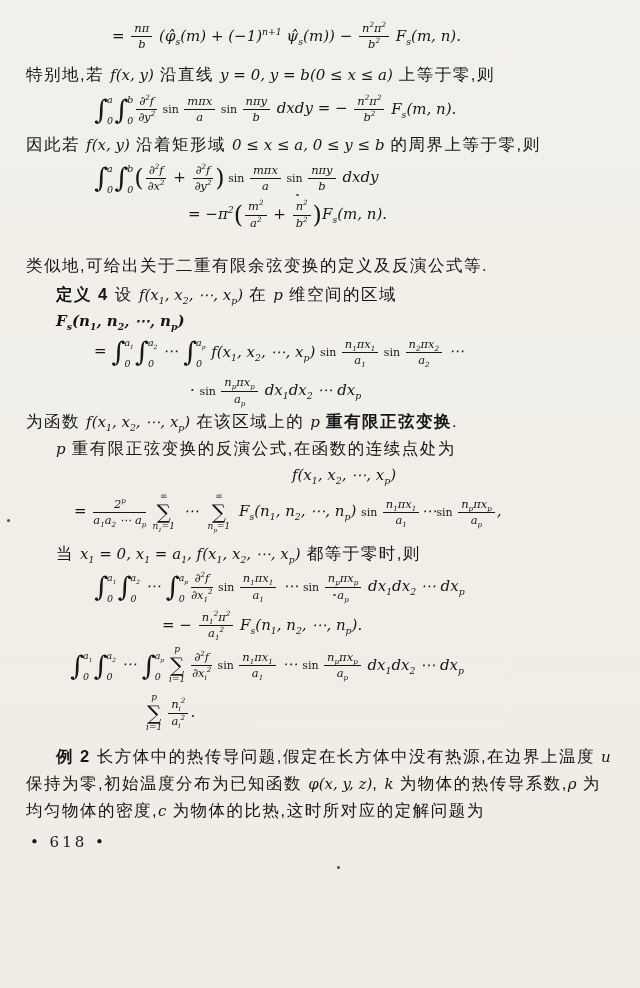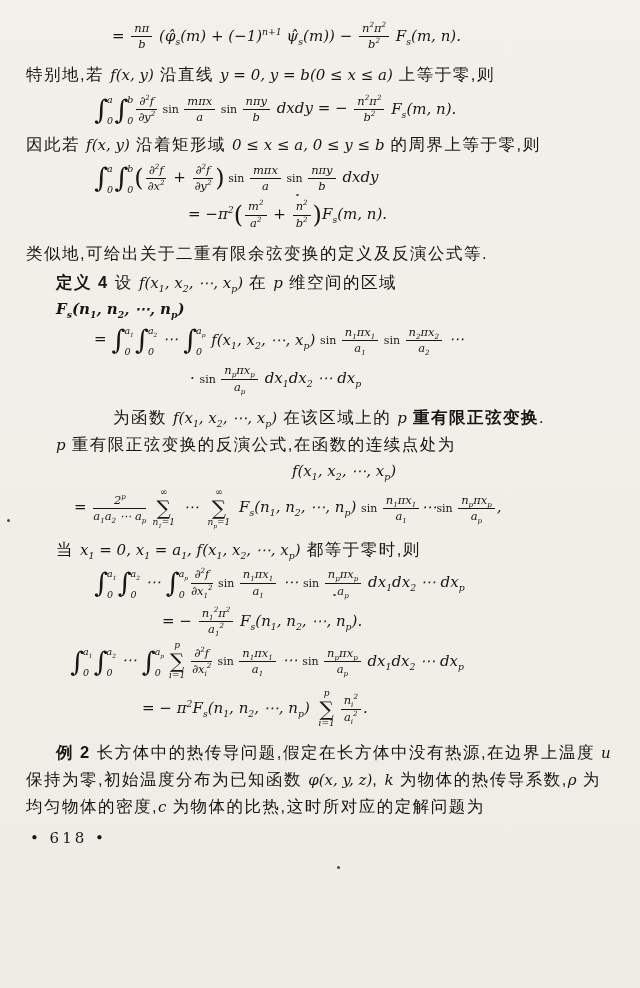--- a/index.html
+++ b/index.html
@@ -70,21 +70,21 @@
             <span class="">0</span>
           </span>
         </span><span class="intg">
           <span class="iglyph">∫</span>
           <span class="ilims">
             <span class="">b</span>
             <span class="">0</span>
           </span>
         </span><span class="bigp">(</span><span class="frac"><span class="num">∂<sup>2</sup>f</span><span class="den">∂x<sup>2</sup></span></span><span class="mvar"> + </span><span class="frac"><span class="num">∂<sup>2</sup>f</span><span class="den">∂y<sup>2</sup></span></span><span class="bigp">)</span><span class="mrm"> sin </span><span class="frac"><span class="num">mπx</span><span class="den">a</span></span><span class="mrm"> sin </span><span class="frac"><span class="num">nπy</span><span class="den">b</span></span><span class="mvar"> dxdy</span></div>
       <div class="line" style="padding-left: 180px; margin-top: 6px;"><span class="mvar">= −π<sup>2</sup></span><span class="bigp">(</span><span class="frac"><span class="num">m<sup>2</sup></span><span class="den">a<sup>2</sup></span></span><span class="mvar"> + </span><span class="frac"><span class="num">n<sup>2</sup></span><span class="den">b<sup>2</sup></span></span><span class="bigp">)</span><span class="mvar">F<sub>s</sub>(m, n).</span></div>
-      <div class="line" style="padding-left: 18px; margin-top: 12px;"><span class="cjk">类似地,可给出关于二重有限余弦变换的定义及反演公式等.</span></div>
+      <div class="line" style="padding-left: 18px; margin-top: 24px;"><span class="cjk">类似地,可给出关于二重有限余弦变换的定义及反演公式等.</span></div>
       <div class="line" style="padding-left: 48px; margin-top: 5px;"><span class="cjk bold">定义 4</span><span class="cjk">  设 </span><span class="mvar">f(x<sub>1</sub>, x<sub>2</sub>, ⋯, x<sub>p</sub>)</span><span class="cjk"> 在 </span><span class="mvar">p</span><span class="cjk"> 维空间的区域</span></div>
       <div class="line" style="padding-left: 48px; margin-top: 2px;"><span class="mvarb">F<sub>s</sub>(n<sub>1</sub>, n<sub>2</sub>, ⋯, n<sub>p</sub>)</span></div>
       <div class="line" style="padding-left: 86px; margin-top: 4px;"><span class="mvar">= </span><span class="intg">
           <span class="iglyph">∫</span>
           <span class="ilims">
             <span class="">a<sub>1</sub></span>
             <span class="">0</span>
           </span>
         </span><span class="intg">
           <span class="iglyph">∫</span>
@@ -93,21 +93,21 @@
             <span class="">0</span>
           </span>
         </span><span class="mvar"> ⋯ </span><span class="intg">
           <span class="iglyph">∫</span>
           <span class="ilims">
             <span class="">a<sub>p</sub></span>
             <span class="">0</span>
           </span>
         </span><span class="mvar"> f(x<sub>1</sub>, x<sub>2</sub>, ⋯, x<sub>p</sub>) </span><span class="mrm">sin </span><span class="frac"><span class="num">n<sub>1</sub>πx<sub>1</sub></span><span class="den">a<sub>1</sub></span></span><span class="mrm"> sin </span><span class="frac"><span class="num">n<sub>2</sub>πx<sub>2</sub></span><span class="den">a<sub>2</sub></span></span><span class="mvar"> ⋯</span></div>
       <div class="line" style="padding-left: 182px; margin-top: 8px;"><span class="mvar">· </span><span class="mrm">sin </span><span class="frac"><span class="num">n<sub>p</sub>πx<sub>p</sub></span><span class="den">a<sub>p</sub></span></span><span class="mvar"> dx<sub>1</sub>dx<sub>2</sub> ⋯ dx<sub>p</sub></span></div>
-      <div class="line" style="padding-left: 18px; margin-top: 12px; text-align: center;"><span class="cjk">为函数 </span><span class="mvar">f(x<sub>1</sub>, x<sub>2</sub>, ⋯, x<sub>p</sub>)</span><span class="cjk"> 在该区域上的 </span><span class="mvar">p</span><span class="cjk bold"> 重有限正弦变换</span><span class="cjk">.</span></div>
+      <div class="line" style="padding-left: 18px; margin-top: 4px;"><span class="cjk">为函数 </span><span class="mvar">f(x<sub>1</sub>, x<sub>2</sub>, ⋯, x<sub>p</sub>)</span><span class="cjk"> 在该区域上的 </span><span class="mvar">p</span><span class="cjk bold"> 重有限正弦变换</span><span class="cjk">.</span></div>
       <div class="line" style="padding-left: 48px; margin-top: 3px;"><span class="mvar">p</span><span class="cjk"> 重有限正弦变换的反演公式,在函数的连续点处为</span></div>
       <div class="line" style="padding-left: 48px; margin-top: 2px; text-align: center;"><span class="mvar">f(x<sub>1</sub>, x<sub>2</sub>, ⋯, x<sub>p</sub>)</span></div>
       <div class="line" style="padding-left: 66px; margin-top: 6px;"><span class="mvar">= </span><span class="frac"><span class="num">2<sup>p</sup></span><span class="den">a<sub>1</sub>a<sub>2</sub> ⋯ a<sub>p</sub></span></span><span class="sum">
           <span class="slim">∞</span>
           <span class="sglyph">∑</span>
           <span class="slim">n<sub>1</sub>=1</span>
         </span><span class="mvar"> ⋯ </span><span class="sum">
           <span class="slim">∞</span>
           <span class="sglyph">∑</span>
           <span class="slim">n<sub>p</sub>=1</span>
@@ -149,21 +149,21 @@
           <span class="iglyph">∫</span>
           <span class="ilims">
             <span class="">a<sub>p</sub></span>
             <span class="">0</span>
           </span>
         </span><span class="sum">
           <span class="slim">p</span>
           <span class="sglyph">∑</span>
           <span class="slim">i=1</span>
         </span><span class="frac"><span class="num">∂<sup>2</sup>f</span><span class="den">∂x<sub>i</sub><sup>2</sup></span></span><span class="mrm"> sin </span><span class="frac"><span class="num">n<sub>1</sub>πx<sub>1</sub></span><span class="den">a<sub>1</sub></span></span><span class="mvar"> ⋯ </span><span class="mrm">sin </span><span class="frac"><span class="num">n<sub>p</sub>πx<sub>p</sub></span><span class="den">a<sub>p</sub></span></span><span class="mvar"> dx<sub>1</sub>dx<sub>2</sub> ⋯ dx<sub>p</sub></span></div>
-      <div class="line" style="padding-left: 134px; margin-top: 8px;"><span class="mvar">= − π<sup>2</sup>F<sub>s</sub>(n<sub>1</sub>, n<sub>2</sub>, ⋯, n<sub>p</sub>) </span><span class="sum">
+      <div class="line" style="padding-left: 134px; margin-top: 8px;"><span class="sum">
           <span class="slim">p</span>
           <span class="sglyph">∑</span>
           <span class="slim">i=1</span>
         </span><span class="frac"><span class="num">n<sub>i</sub><sup>2</sup></span><span class="den">a<sub>i</sub><sup>2</sup></span></span><span class="mvar">.</span></div>
       <div class="line" style="padding-left: 48px; margin-top: 12px;"><span class="cjk bold">例 2</span><span class="cjk">  长方体中的热传导问题,假定在长方体中没有热源,在边界上温度 </span><span class="mvar">u</span></div>
       <div class="line" style="padding-left: 18px; margin-top: 3px;"><span class="cjk">保持为零,初始温度分布为已知函数 </span><span class="mvar">φ(x, y, z)</span><span class="cjk">, </span><span class="mvar">k</span><span class="cjk"> 为物体的热传导系数,</span><span class="mvar">ρ</span><span class="cjk"> 为</span></div>
       <div class="line" style="padding-left: 18px; margin-top: 3px;"><span class="cjk">均匀物体的密度,</span><span class="mvar">c</span><span class="cjk"> 为物体的比热,这时所对应的定解问题为</span></div>
     </div>
   <div id="pagenum">• 618 •</div>
   <div class="speck s1"></div>

